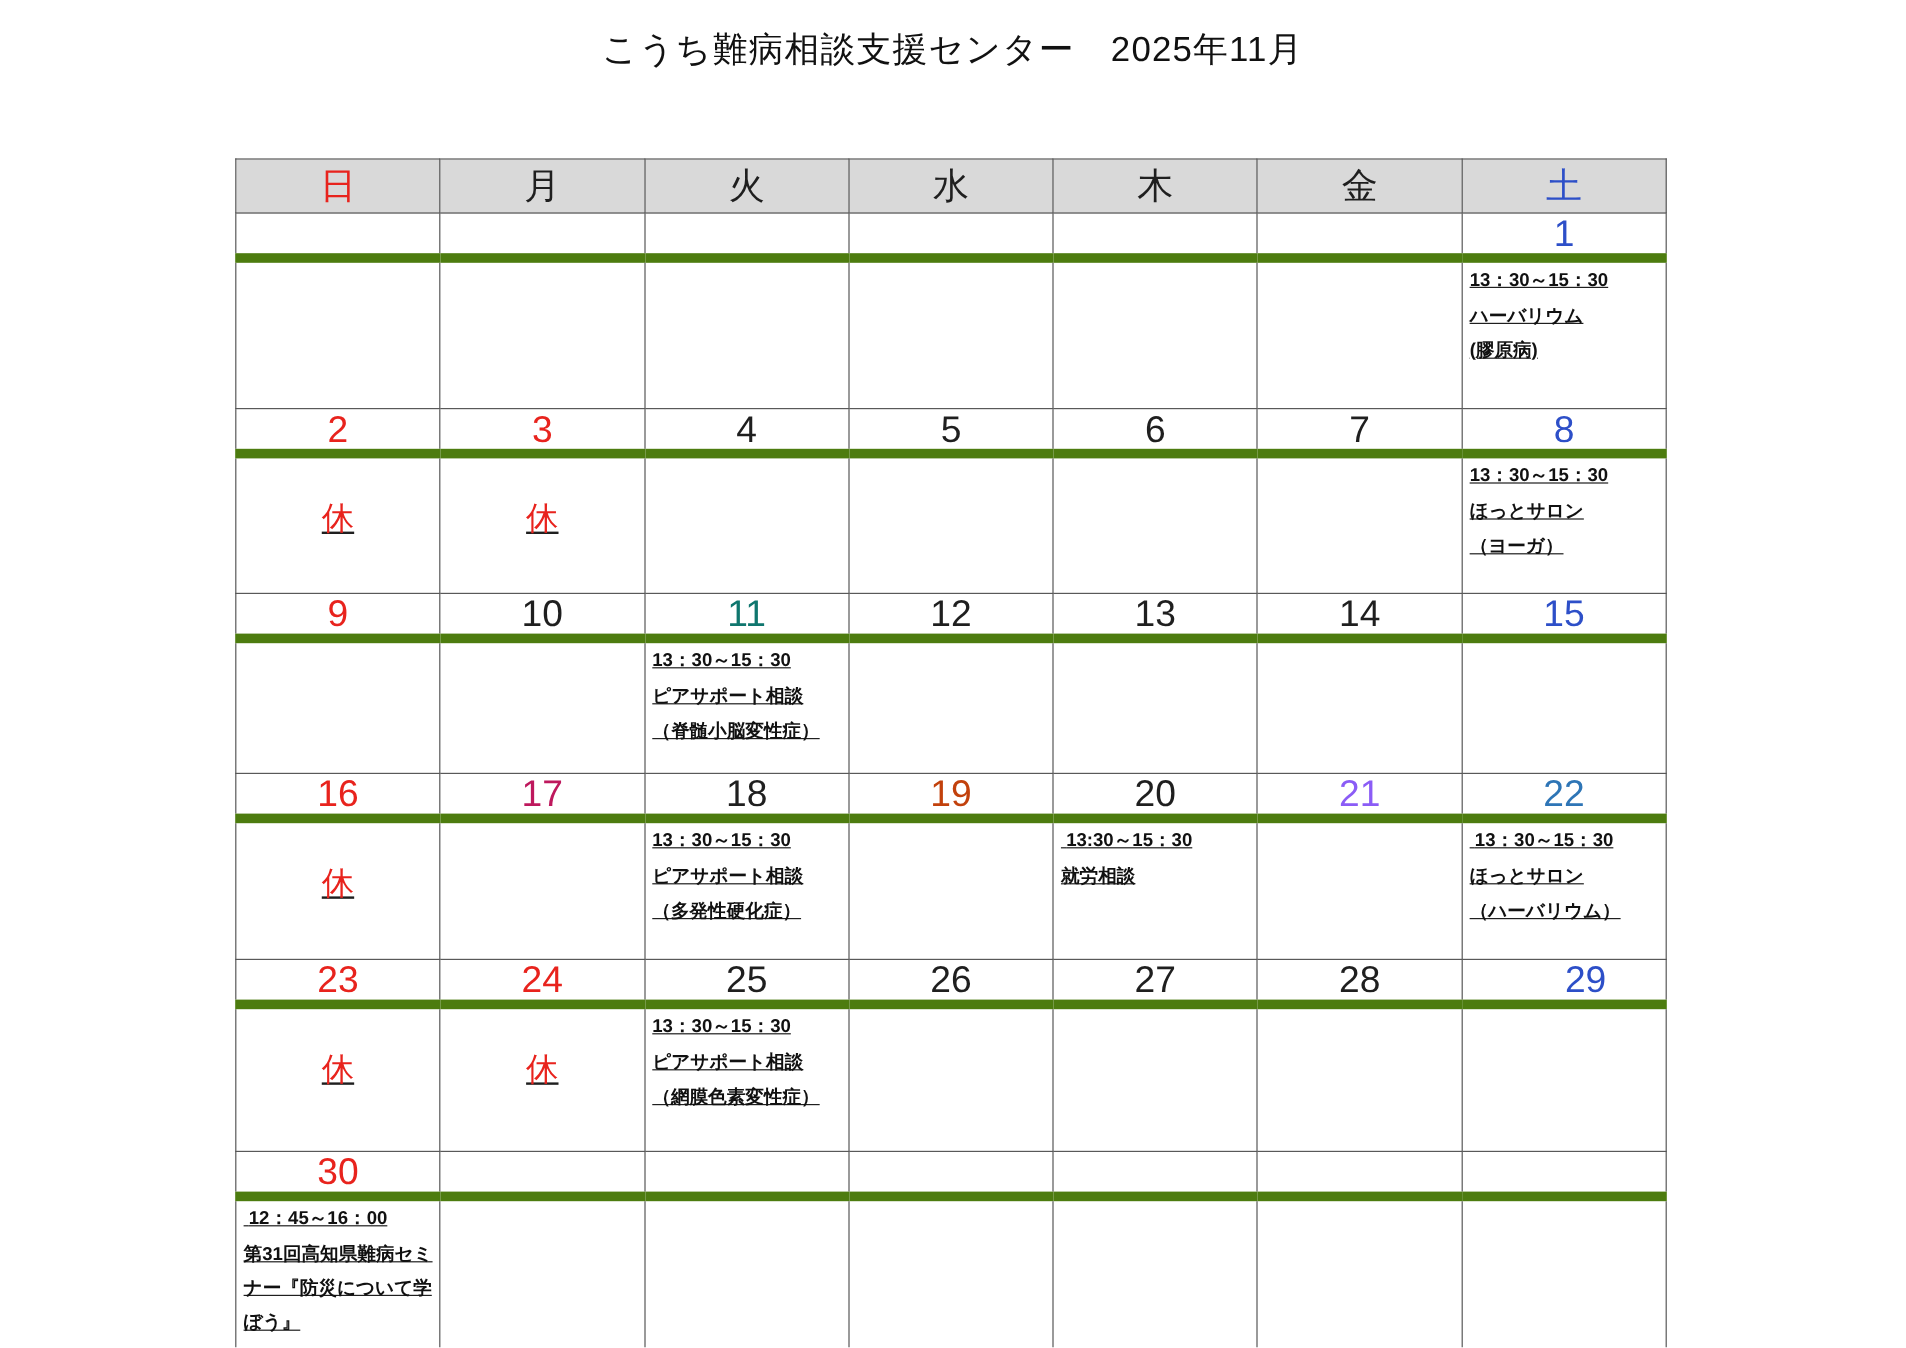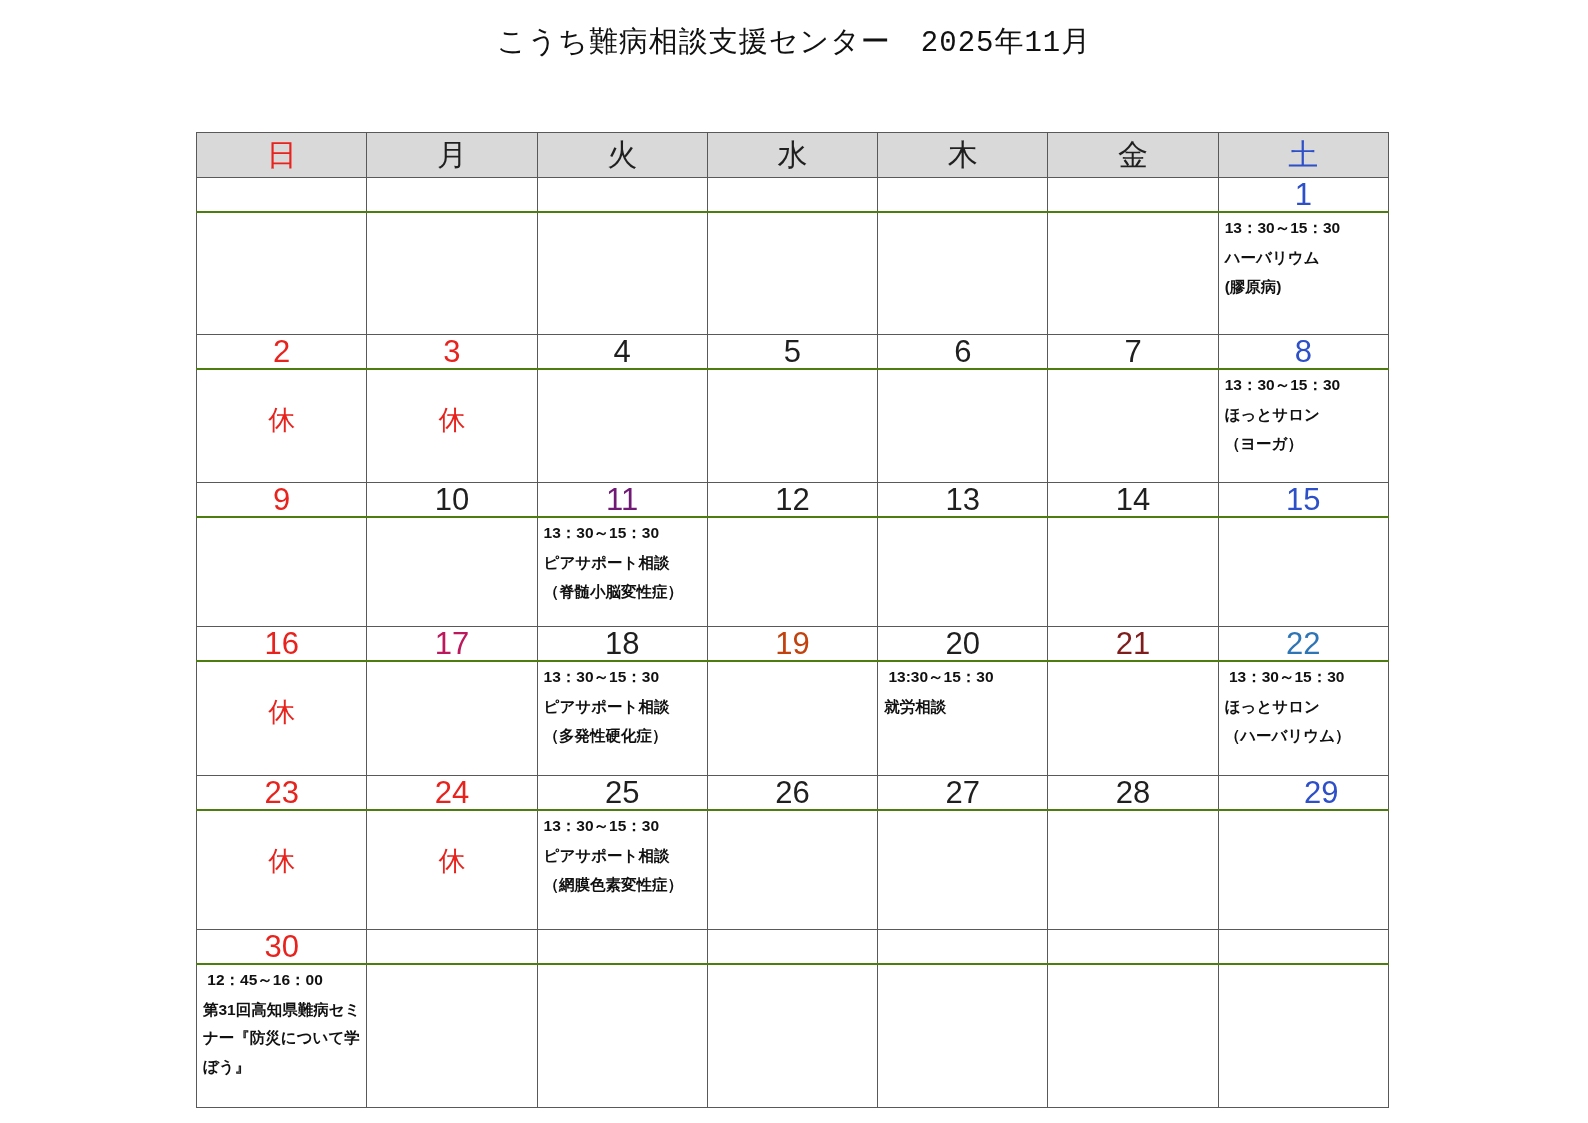--- a/index.html
+++ b/index.html
@@ -9,21 +9,20 @@
     background:#ffffff;
     font-family:"Liberation Sans","DejaVu Sans",sans-serif;
     color:#1f1f1f;
     overflow:hidden;
   }
   .doc-title{
     position:absolute;top:22px;left:0;width:100%;
     text-align:center;
     font-size:29px;font-weight:500;letter-spacing:1px;
     color:#111;
-    font-family:Liberation Mono, monospace;
   }
   .month-heading{
     position:absolute;top:60px;right:278px;
     font-size:50px;font-weight:bold;letter-spacing:6px;
     color:#000;
   }
   table.calendar{
     position:absolute;left:196px;top:132px;
     width:1193px;
     border-collapse:collapse;table-layout:fixed;
@@ -39,21 +38,22 @@
     background:#d9d9d9;
     font-size:30px;font-weight:400;
     text-align:center;vertical-align:middle;
   }
   tr.date-row td{
     height:33px;
     text-align:center;vertical-align:middle;
     font-size:31px;font-weight:400;line-height:33px;
   }
   tr.event-row td{
-    border-top:2px solid #4d7c0f;
+    border-top:8px solid #4d7c0f;
+    text-decoration:underline;
   }
   tr.event-row.h0 td{height:121px;}
   tr.event-row.h1 td{height:112px;}
   tr.event-row.h2 td{height:108px;}
   tr.event-row.h3 td{height:113px;}
   tr.event-row.h4 td{height:118px;}
   tr.event-row.h5 td{height:142px;}
   .event-line{
     white-space:pre-wrap;
     font-size:15.5px;font-weight:bold;
@@ -131,21 +131,21 @@
           <td></td>
           <td>
             <div class="event-line">13：30～15：30</div>
             <div class="event-line">ほっとサロン</div>
             <div class="event-line">（ヨーガ）</div>
           </td>
         </tr>
         <tr class="date-row">
           <td><span style="color: rgb(232, 35, 29);">9</span></td>
           <td><span style="color: rgb(31, 31, 31);">10</span></td>
-          <td><span style="color: #701a75; text-align: right;">11</span></td>
+          <td><span style="color: #0f766e; text-align: right;">11</span></td>
           <td><span style="color: rgb(31, 31, 31);">12</span></td>
           <td><span style="color: rgb(31, 31, 31);">13</span></td>
           <td><span style="color: rgb(31, 31, 31);">14</span></td>
           <td><span style="color: rgb(45, 79, 200);">15</span></td>
         </tr>
         <tr class="event-row h2">
           <td></td>
           <td></td>
           <td>
             <div class="event-line">13：30～15：30</div>
@@ -156,21 +156,21 @@
           <td></td>
           <td></td>
           <td></td>
         </tr>
         <tr class="date-row">
           <td><span style="color: rgb(232, 35, 29);">16</span></td>
           <td><span style="color: #be185d;">17</span></td>
           <td><span style="color: rgb(31, 31, 31);">18</span></td>
           <td><span style="color: #c2410c; margin-top: 40px;">19</span></td>
           <td><span style="color: rgb(31, 31, 31);">20</span></td>
-          <td><span style="color: #7f1d1d; margin-top: 48px;">21</span></td>
+          <td><span style="color: #8b5cf6; margin-top: 48px;">21</span></td>
           <td><span style="color: rgb(46, 117, 182);">22</span></td>
         </tr>
         <tr class="event-row h3">
           <td>
             <div class="holiday" style="color: rgb(232, 35, 29);">休</div>
           </td>
           <td></td>
           <td>
             <div class="event-line">13：30～15：30</div>
             <div class="event-line">ピアサポート相談</div>

